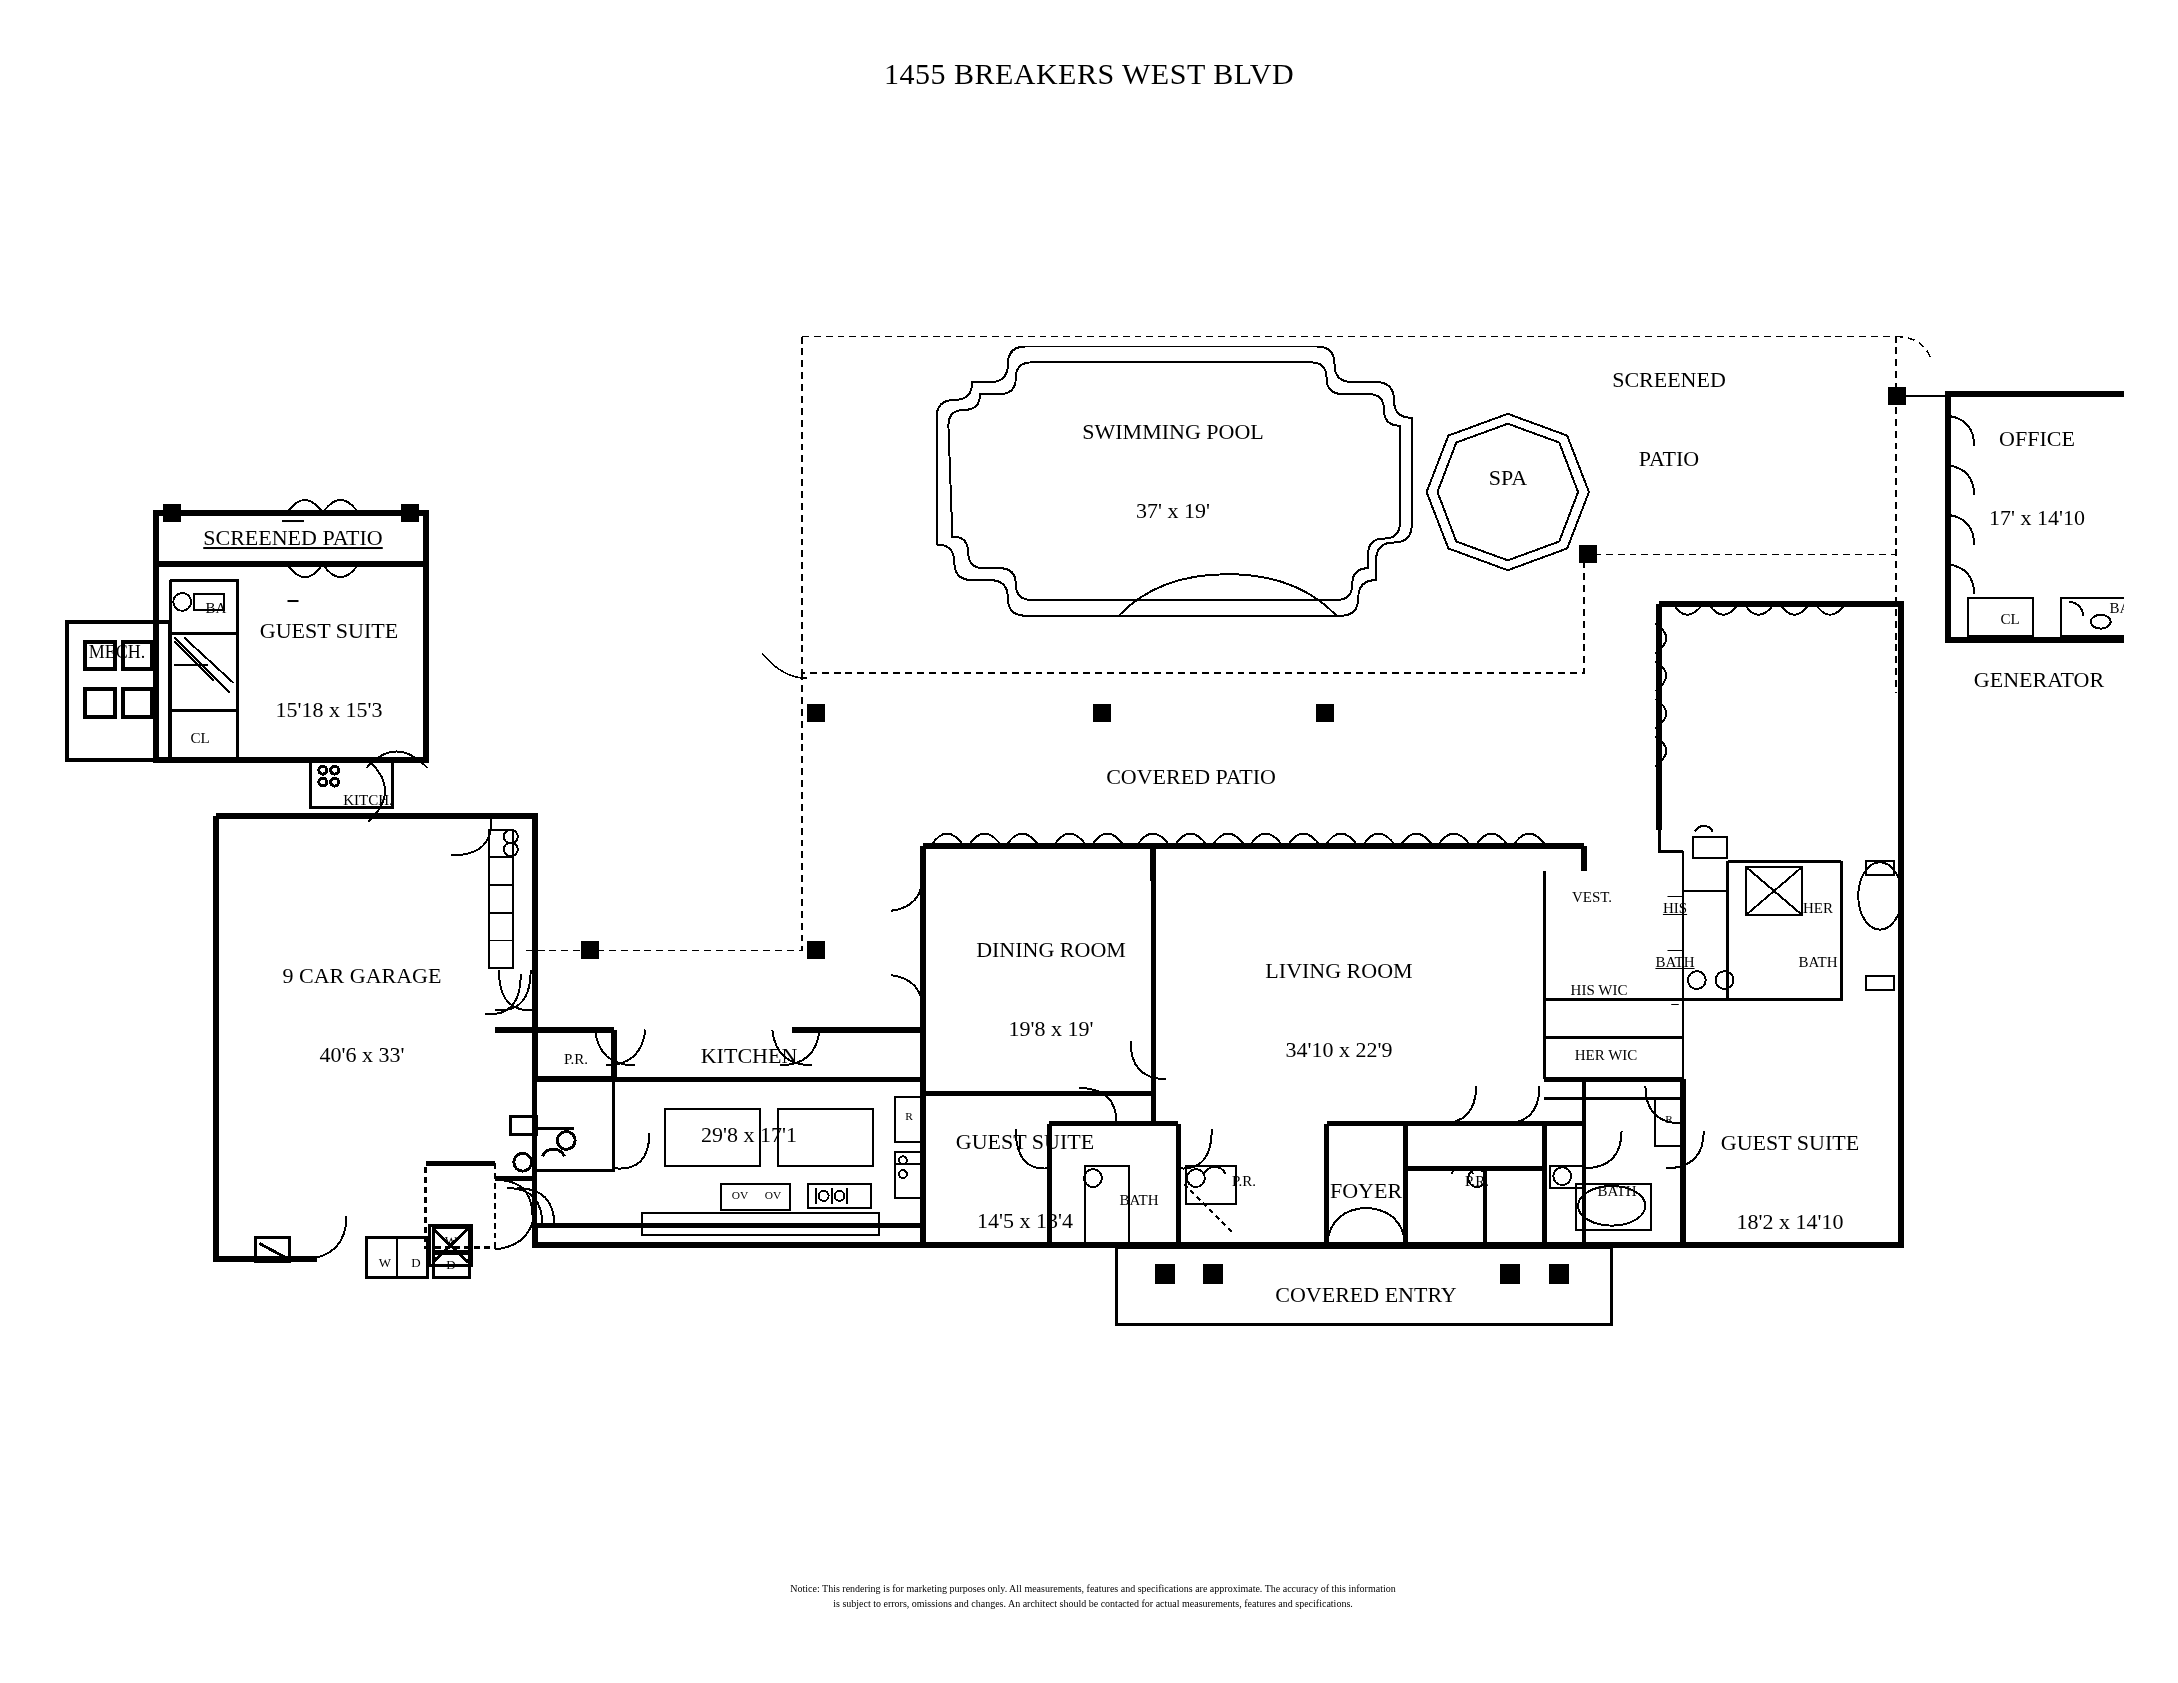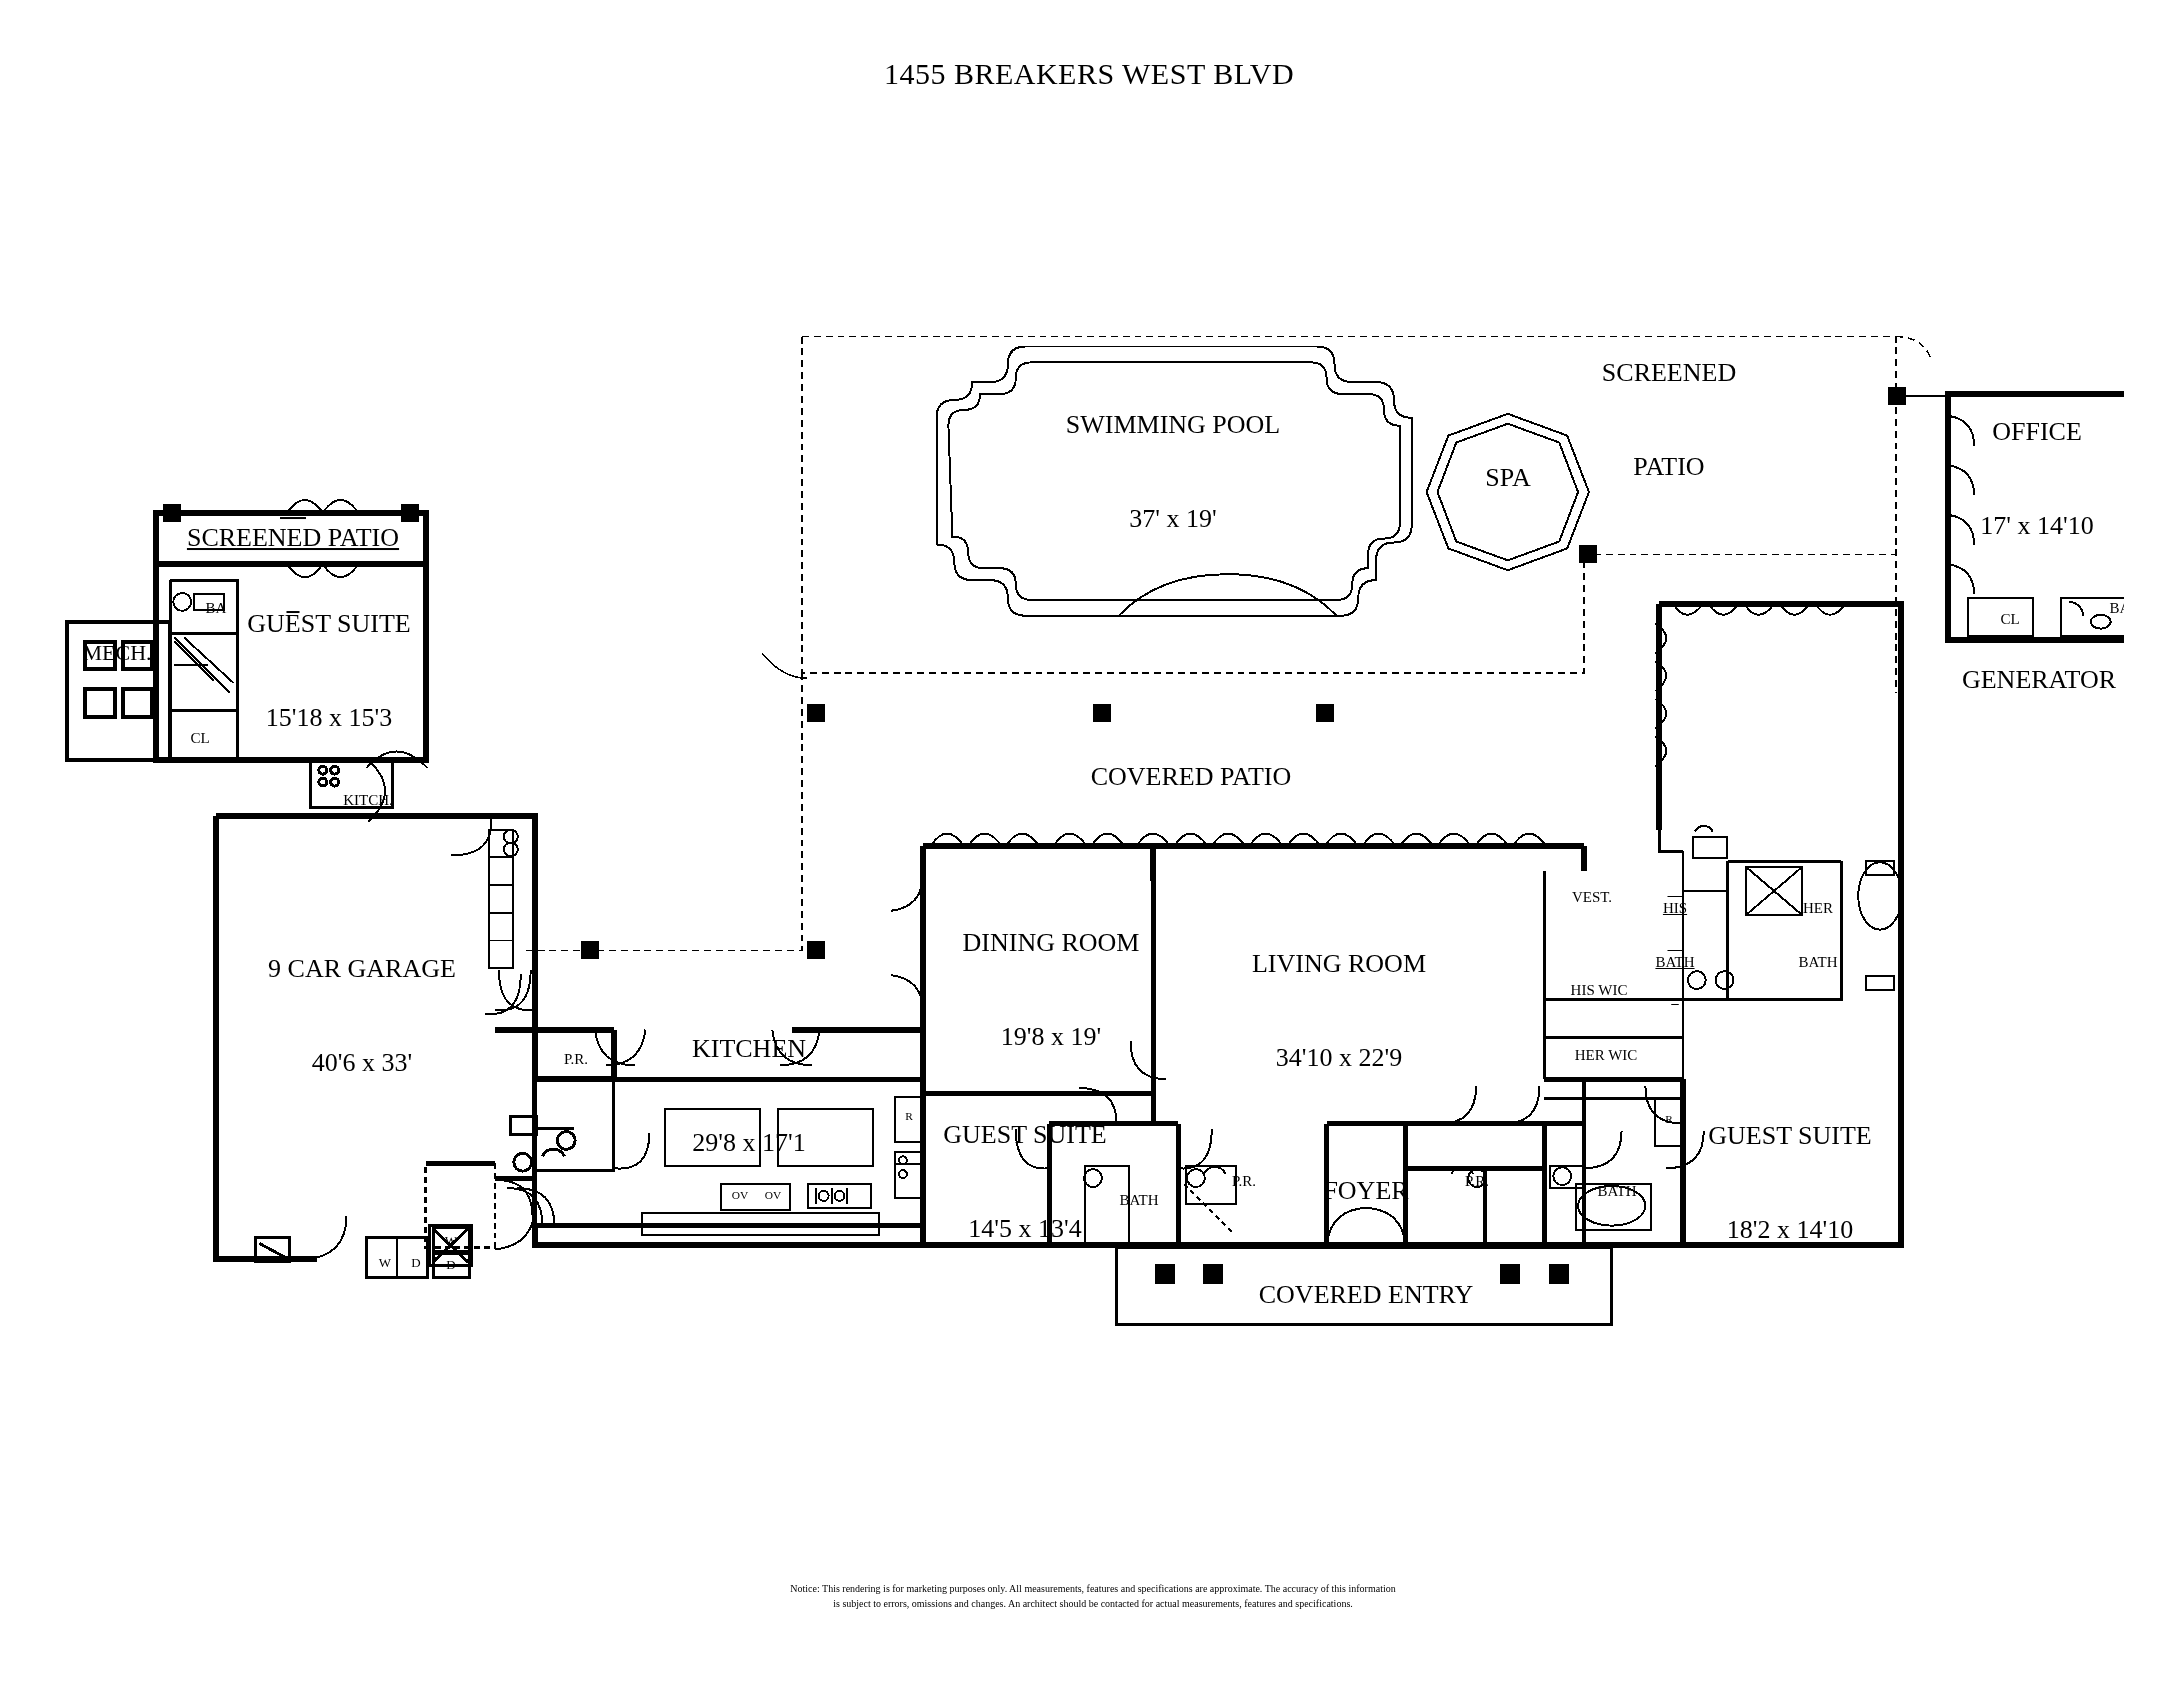--- a/index.html
+++ b/index.html
@@ -39,22 +39,22 @@
   .lbl {
     position: absolute;
     text-align: center;
     font-family: "Liberation Serif", serif;
     white-space: pre;
     line-height: 1.2;
     transform: translate(-50%, -50%);
   }
   .lbl .nm { display: block; }
   .lbl .dim { display: block; }
-  .f22 { font-size: 26px; }
-  .f19 { font-size: 22px; }
+  .f22 { font-size: 22px; }
+  .f19 { font-size: 18px; }
   .f16 { font-size: 15px; }
   .f14 { font-size: 13px; }
   .f12 { font-size: 11.4px; }
   svg#plan {
     position: absolute;
     top: 0;
     left: 0;
   }
 </style>
 </head>

